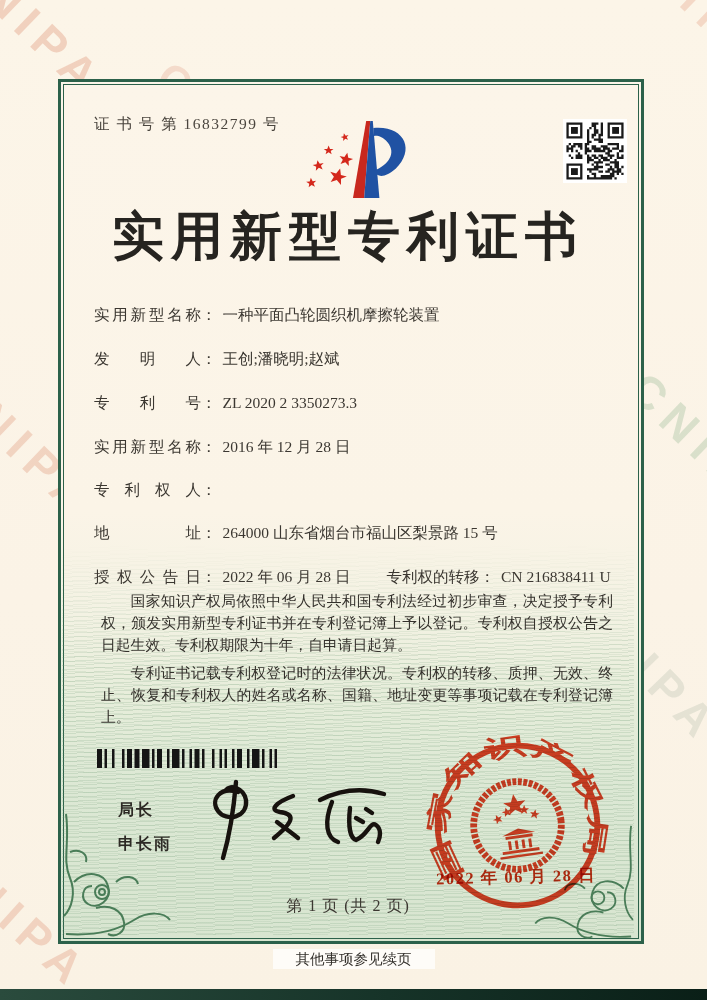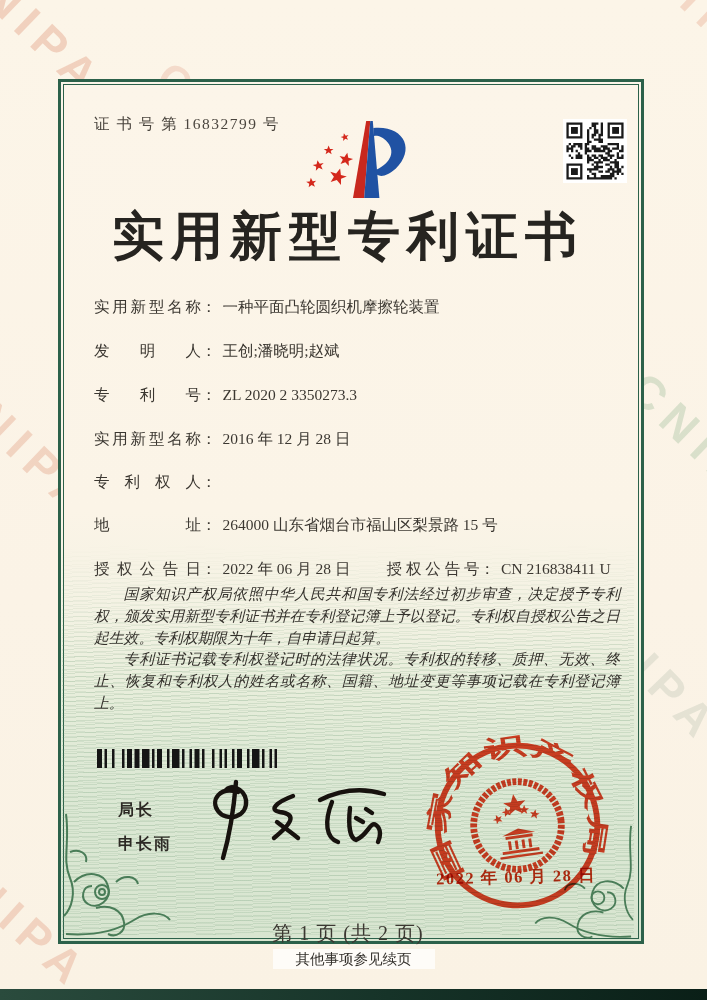--- a/index.html
+++ b/index.html
@@ -19,38 +19,38 @@
          -webkit-mask-image:linear-gradient(180deg,transparent 0,#000 32%);
          mask-image:linear-gradient(180deg,transparent 0,#000 32%);}
   .wm{position:absolute;font-family:"Liberation Sans","DejaVu Sans",sans-serif;font-weight:bold;
       font-size:46px;letter-spacing:10px;transform:rotate(44deg);pointer-events:none;white-space:nowrap;}
   .cert-no{position:absolute;left:94px;top:114px;font-size:15.5px;letter-spacing:1.5px;color:#4a453e;text-align:right;}
   .logo{position:absolute;left:288px;top:108px;width:132px;height:98px;}
   .qr{position:absolute;left:563px;top:119px;width:64px;height:64px;}
   .title{position:absolute;left:58px;top:202px;width:580px;text-align:center;
          font-size:52px;font-weight:bold;letter-spacing:7px;color:#262420;}
   .row{position:absolute;left:94px;width:524px;display:flex;align-items:flex-end;
-       font-size:15.5px;color:#3b3731;line-height:21px;white-space:nowrap;}
+       font-size:15.5px;color:#3b3731;line-height:21px;white-space:nowrap;margin-top:8px;}
   .flabel{display:inline-block;width:107px;text-align:justify;text-align-last:justify;flex:0 0 107px;}
   .colon{flex:0 0 auto;}
   .fvalue{margin-left:6px;}
   .w-date{display:inline-block;width:152px;}
   .flabel2{display:inline-block;width:93px;text-align:justify;text-align-last:justify;margin-left:12px;flex:0 0 93px;}
   .paras{position:absolute;left:94px;top:584px;width:526px;font-size:14.8px;line-height:21.8px;
          color:#33302b;text-align:justify;}
-  .paras p{margin:0;text-indent:2em;font-style:italic;}
+  .paras p{margin:7px;text-indent:2em;}
   .barcode{position:absolute;left:97px;top:749px;width:190px;height:19px;}
   .signer{position:absolute;left:118px;font-family:"Liberation Sans","DejaVu Sans",sans-serif;
           font-size:16px;font-weight:600;color:#2d2a25;letter-spacing:2px;}
   .sig-script{position:absolute;left:198px;top:776px;width:210px;height:92px;}
   .seal{position:absolute;left:425px;top:733px;width:185px;height:185px;opacity:.93;mix-blend-mode:multiply;}
   .seal-date{position:absolute;left:436px;top:866px;width:190px;font-size:16.5px;font-weight:bold;
              letter-spacing:1.5px;color:#ce2f13;transform:rotate(-1.5deg);mix-blend-mode:multiply;}
-  .page-num{position:absolute;left:58px;top:896px;width:580px;text-align:center;font-size:20px;
-            letter-spacing:1px;color:#3b3731;margin-top:24px;}
+  .page-num{position:absolute;left:58px;top:896px;width:580px;text-align:center;font-size:16px;
+            letter-spacing:1px;color:#3b3731;}
   .note{position:absolute;left:0;top:950px;width:707px;text-align:center;font-size:14.5px;color:#33302b;}
   .note span{background:rgba(255,255,255,.72);padding:2px 23px;}
   .bottom-bar{position:absolute;left:0;bottom:0;width:707px;height:11px;
               background:linear-gradient(90deg,#2a4b3d 0%,#163328 55%,#0a1f17 100%);}
   .ornament{position:absolute;pointer-events:none;}
 </style>
 </head>
 <body>
 
 <div class="page">
@@ -148,21 +148,21 @@
   </div>
   <div class="row" style="top:514px">
     <span class="flabel">地址</span>
       <span class="colon">：</span>
     <span class="fvalue">264000 山东省烟台市福山区梨景路 15 号</span>
   </div>
   <div class="row" style="top:558px">
     <span class="flabel">授权公告日</span>
       <span class="colon">：</span>
     <span class="fvalue w-date">2022 年 06 月 28 日</span>
-    <span class="flabel2">授权公告号</span>
+    <span class="flabel2">专利权的转移</span>
       <span class="colon">：</span>
     <span class="fvalue">CN 216838411 U</span>
   </div>
 
   <div class="paras">
     <p>国家知识产权局依照中华人民共和国专利法经过初步审查，决定授予专利权，颁发实用新型专利证书并在专利登记簿上予以登记。专利权自授权公告之日起生效。专利权期限为十年，自申请日起算。</p>
     <p>专利证书记载专利权登记时的法律状况。专利权的转移、质押、无效、终止、恢复和专利权人的姓名或名称、国籍、地址变更等事项记载在专利登记簿上。</p>
   </div>
 
   <svg class="barcode" viewBox="0 0 190 19" preserveAspectRatio="none">

